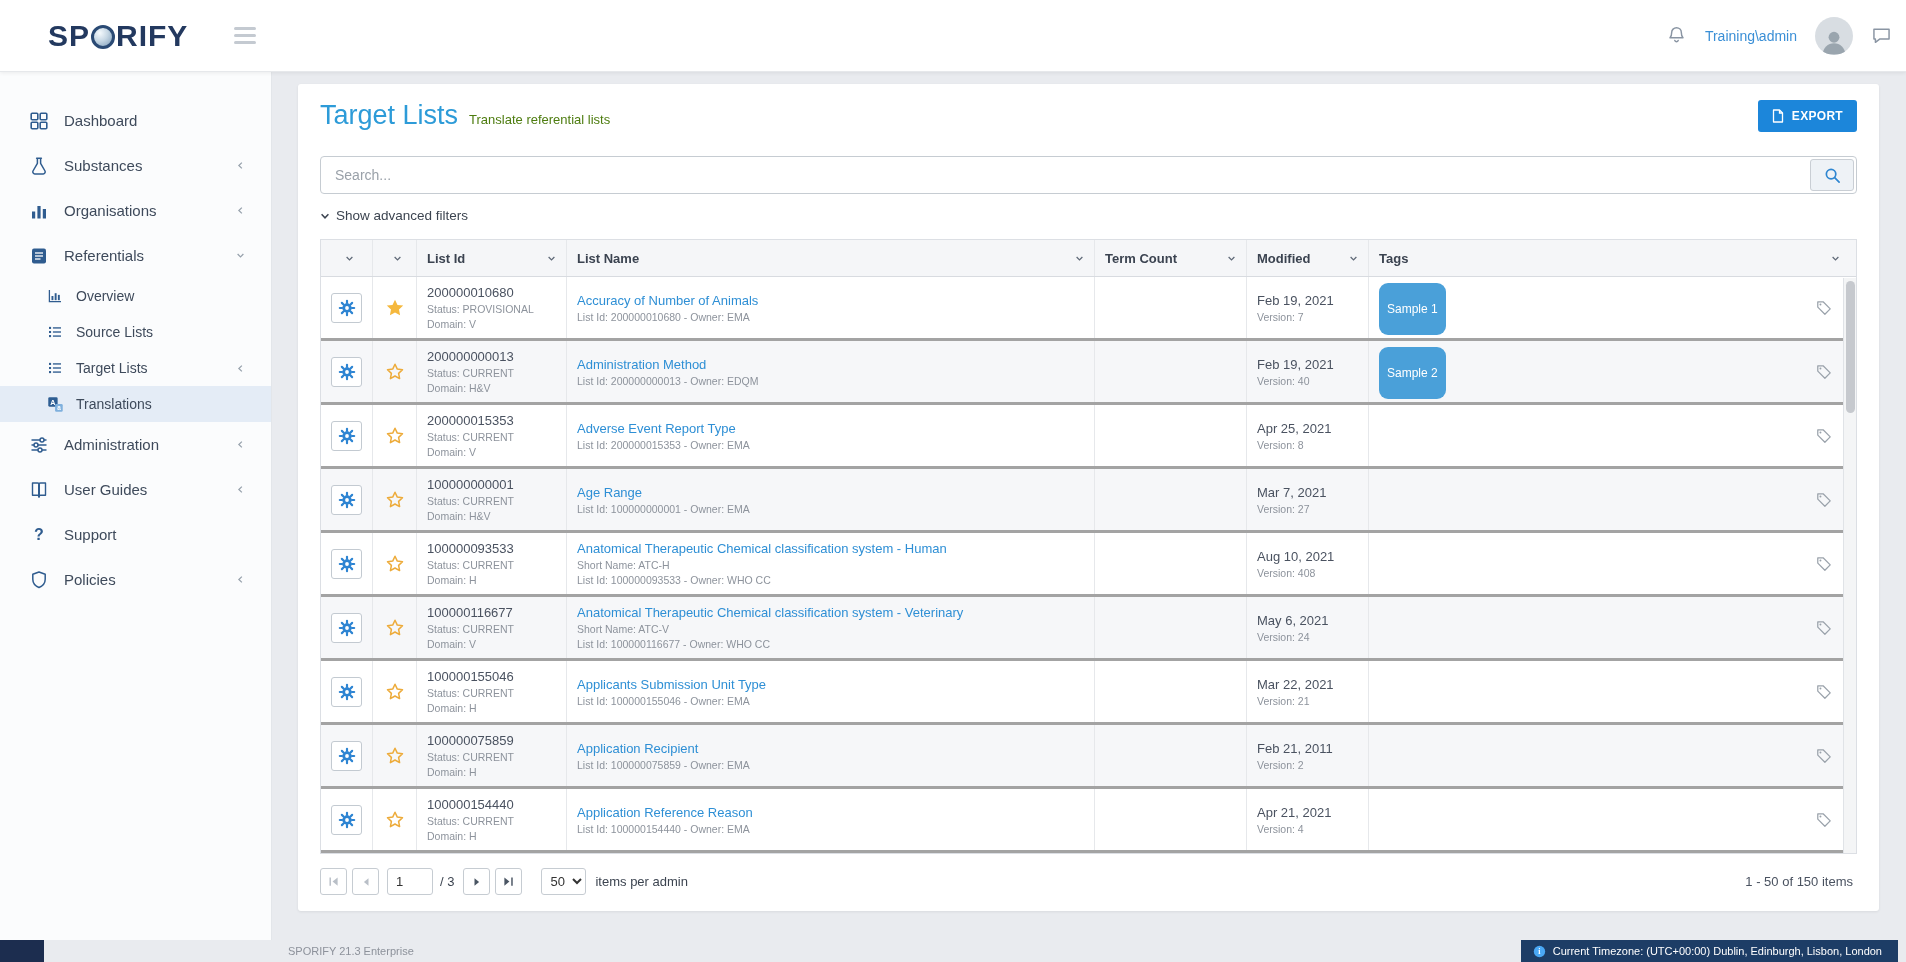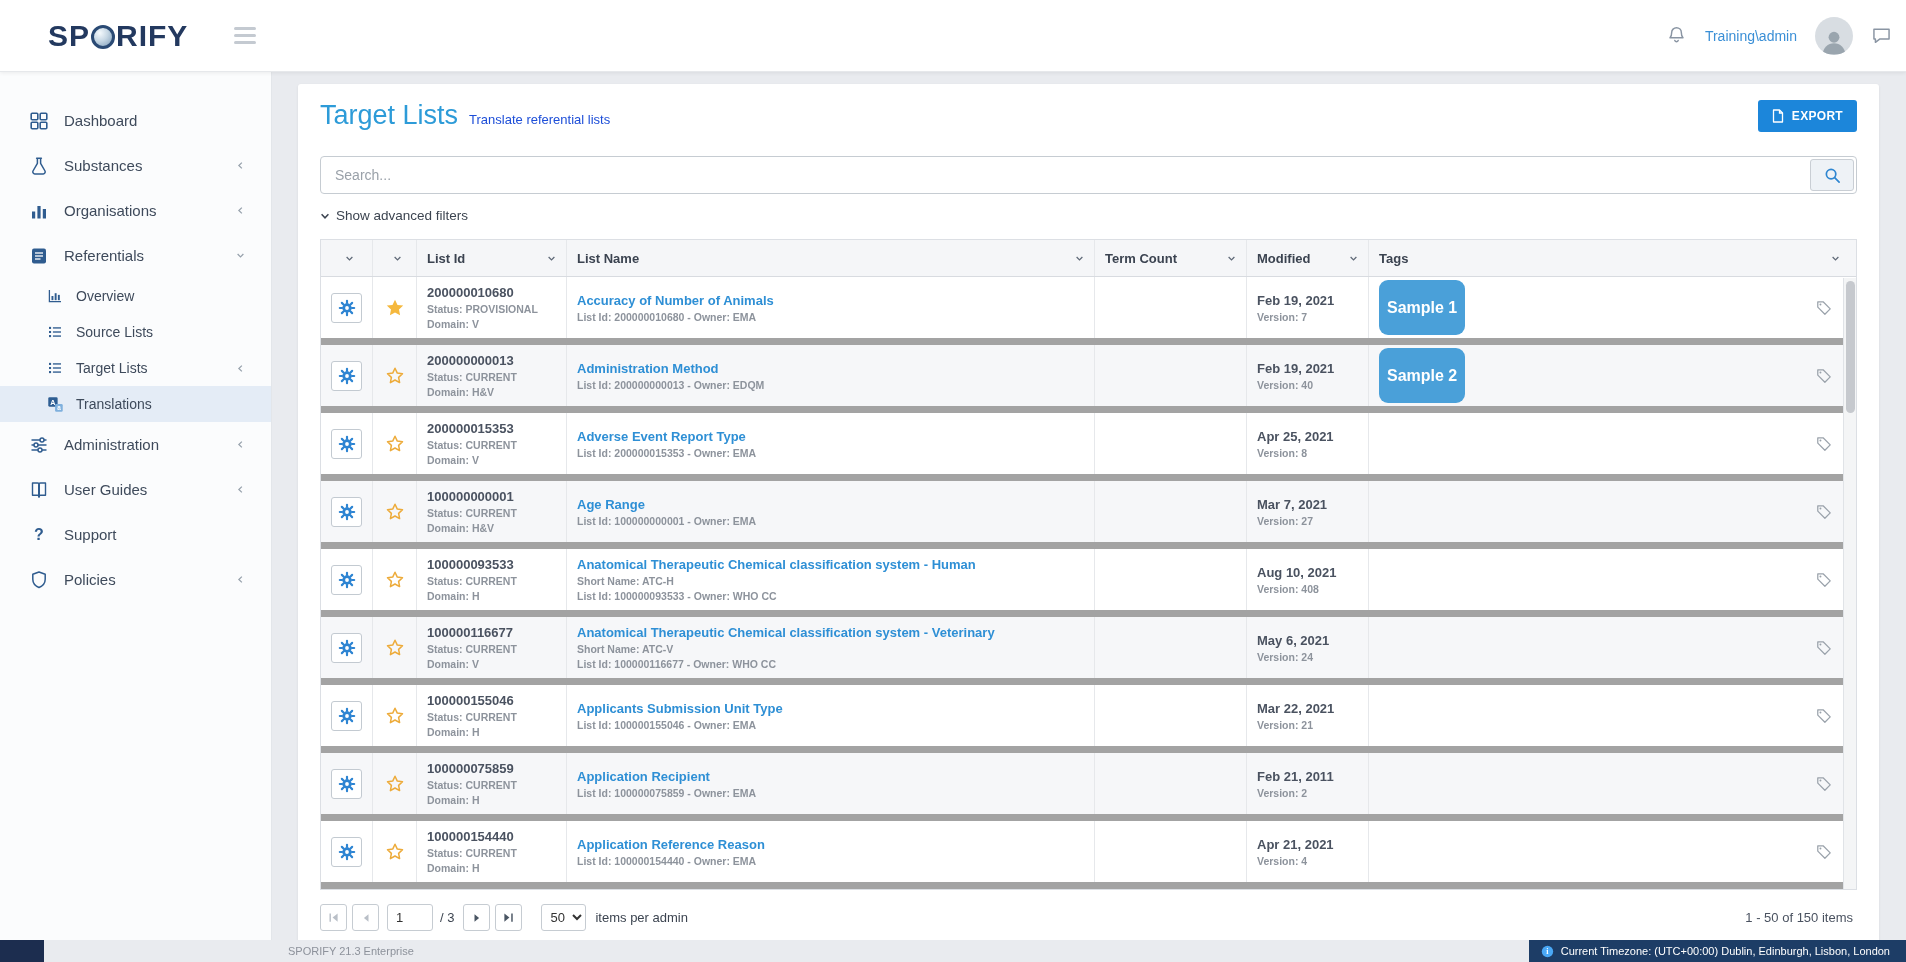--- a/index.html
+++ b/index.html
@@ -35,21 +35,21 @@
   .sub-item { height:36px; padding-left:46px; font-size:14px; }
   .sub-item .nicon { width:18px; height:18px; margin-right:12px; }
   .nav-item.active { background:#e4ecf6; }
 
   
   .content { position:absolute; left:272px; top:72px; right:0; bottom:22px; }
   .card { margin:12px 27px 0 26px; background:#fff; border-radius:3px;
     box-shadow:0 1px 3px rgba(0,0,0,.07); padding:16px 22px 16px; position:relative; }
   .title-row { display:flex; align-items:baseline; }
   .page-title { font-size:27px; font-weight:normal; color:#2d9bd8; }
-  .page-subtitle { font-size:13px; color:#1d4ed8; margin-left:11px; text-decoration:none; cursor:pointer; }
+  .page-subtitle { font-size:13px; color:#4d7c0f; margin-left:11px; text-decoration:none; cursor:pointer; }
   .export-btn { margin-left:auto; align-self:center; background:#1c86da; color:#fff; border:none;
     border-radius:3px; font-size:12px; font-weight:bold; letter-spacing:.3px;
     padding:9px 14px; display:flex; align-items:center; gap:8px; cursor:pointer;
     font-family:"Liberation Sans", sans-serif; }
 
   .search-wrap { margin-top:24px; display:flex; align-items:center; height:38px;
     border:1px solid #c6ccd2; border-radius:4px; background:#fff; overflow:hidden; }
   .search-wrap input { flex:1; border:none; outline:none; padding:0 14px; font-size:14px;
     color:#333; font-family:"Liberation Sans", sans-serif; }
   .search-wrap input::placeholder { color:#9aa1a9; }
@@ -68,33 +68,33 @@
   .col:last-child { border-right:none; }
   .c0 { width:52px; flex:none; } .c1 { width:44px; flex:none; }
   .c2 { width:150px; flex:none; } .c3 { width:528px; flex:none; }
   .c4 { width:152px; flex:none; } .c5 { width:122px; flex:none; }
   .c6 { flex:1; min-width:0; }
   .hcell { display:flex; align-items:center; padding:0 10px; cursor:pointer; }
   .hcell.center { justify-content:center; }
   .hchev { margin-left:auto; color:#5f6977; display:flex; align-items:center; padding-left:6px; }
   .c6.hcell { padding-right:16px; }
 
-  .trow { display:flex; border-bottom:7px solid #a3a3a3; min-height:61px; background:#fff;font-weight:bold; }
+  .trow { display:flex; border-bottom:3px solid #a3a3a3; min-height:61px; background:#fff; }
   .trow.alt { background:#f6f7f9; }
   .cell { padding:8px 10px; display:flex; flex-direction:column; justify-content:center; }
   .cell.center { flex-direction:row; align-items:center; justify-content:center; }
   .gear-btn { width:34px; height:30px; background:#fff; border:1px solid #c3cad1;
     border-radius:3px; display:flex; align-items:center; justify-content:center; cursor:pointer; }
   .star { display:flex; cursor:pointer; }
   .mainline { font-size:13px; color:#4a5260; }
   .subline { font-size:10.5px; color:#8d939c; margin-top:3px; }
   .name-link { font-size:13px; color:#2e8fd5; text-decoration:none; cursor:pointer; }
   .cell.tags { flex-direction:row; align-items:center; justify-content:space-between;
     padding-right:24px; }
-  .tag-badge { background:#4aa0d9; color:#fff; font-size:16px; padding:19px 8px;
+  .tag-badge { background:#4aa0d9; color:#fff; font-size:12px; padding:19px 8px;
     border-radius:9px; cursor:pointer; }
   .tag-ic { display:flex; cursor:pointer; }
 
   .vscroll { position:absolute; top:38px; right:0; bottom:0; width:13px; background:#f4f5f6;
     border-left:1px solid #e0e3e7; }
   .vthumb { width:9px; margin:3px auto 0; height:132px; background:#c6c9ce; border-radius:5px; }
 
   
   .pager { display:flex; align-items:center; margin-top:14px; font-size:13px; color:#3c4450; }
   .pbtn { width:27px; height:27px; border:1px solid #c6ccd2; background:#fff; border-radius:3px;
@@ -103,21 +103,21 @@
     padding:0 8px; font-size:13px; color:#333; margin:0 7px 0 3px;
     font-family:"Liberation Sans", sans-serif; }
   .pages-label { margin-right:9px; }
   .size-select { height:27px; margin-left:14px; border:1px solid #c6ccd2; border-radius:3px;
     font-size:13px; color:#333; background:#fff; padding:0 4px;
     font-family:"Liberation Sans", sans-serif; }
   .ipp-label { margin-left:9px; }
   .range-label { margin-left:auto; color:#4a5260; margin-right:4px; }
 
   
-  .footer { position:absolute; left:0; right:0; bottom:0; height:22px; background:#e9ebef;
+  .footer { position:absolute; left:0; right:8px; bottom:0; height:22px; background:#e9ebef;
     display:flex; align-items:center; font-size:11px; }
   .f-corner { width:44px; height:100%; background:#1c2d4f; flex:none; }
   .f-version { margin-left:244px; color:#8d929b; }
   .f-right { margin-left:auto; height:100%; background:#1d3d66; color:#fff;
     display:flex; align-items:center; gap:7px; padding:0 16px 0 12px; }
 </style>
 </head>
 <body>
 
 <header class="topbar">

